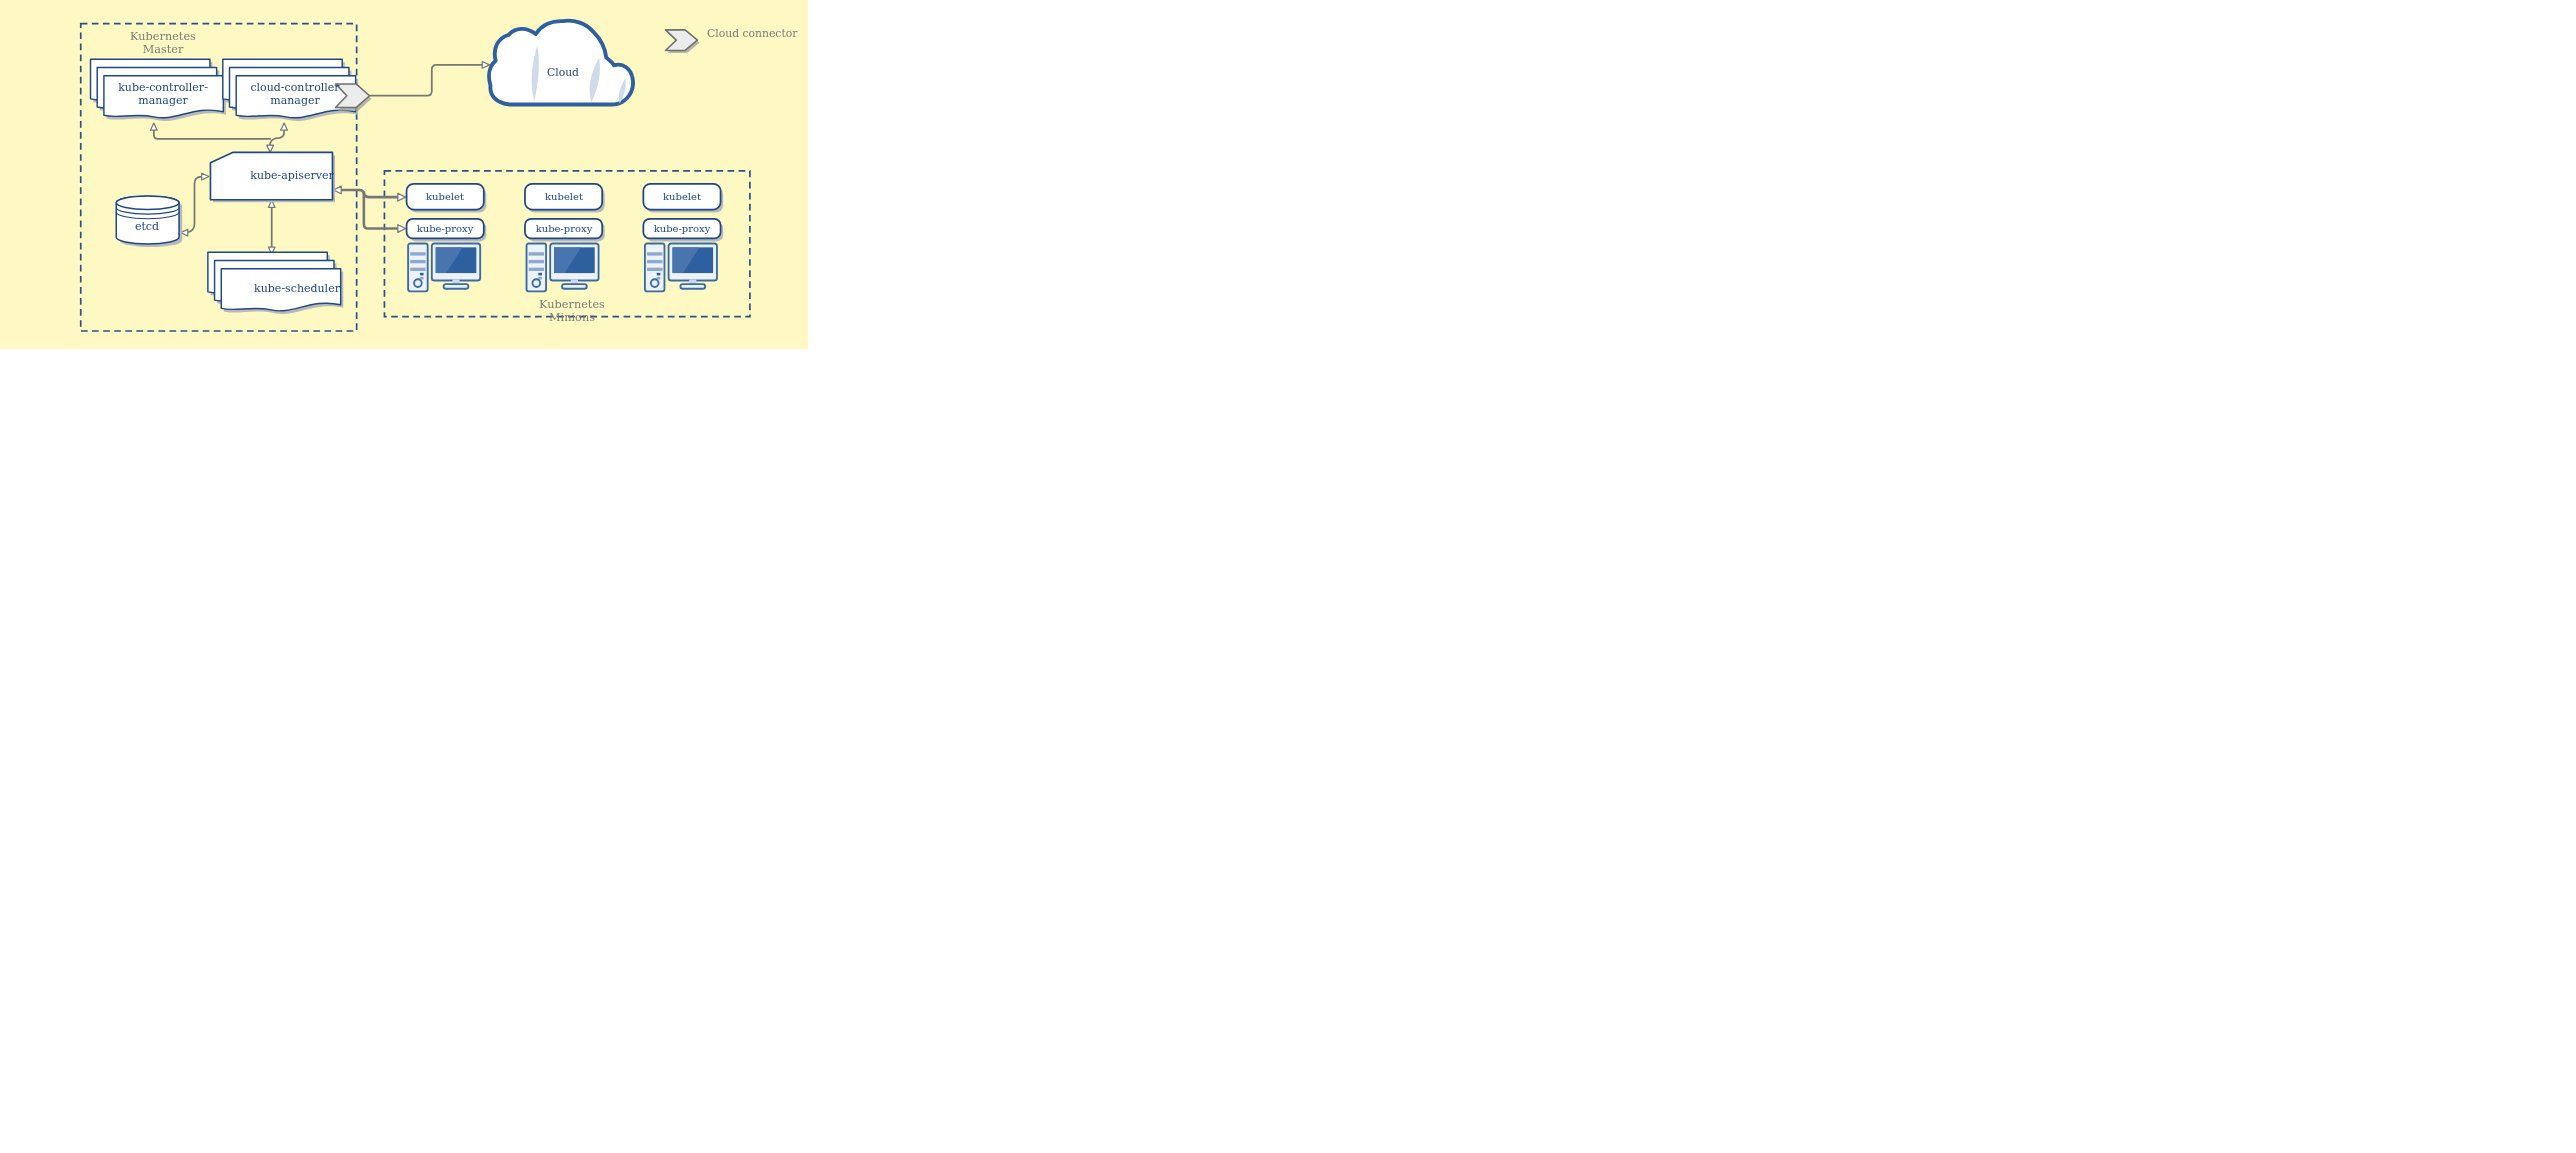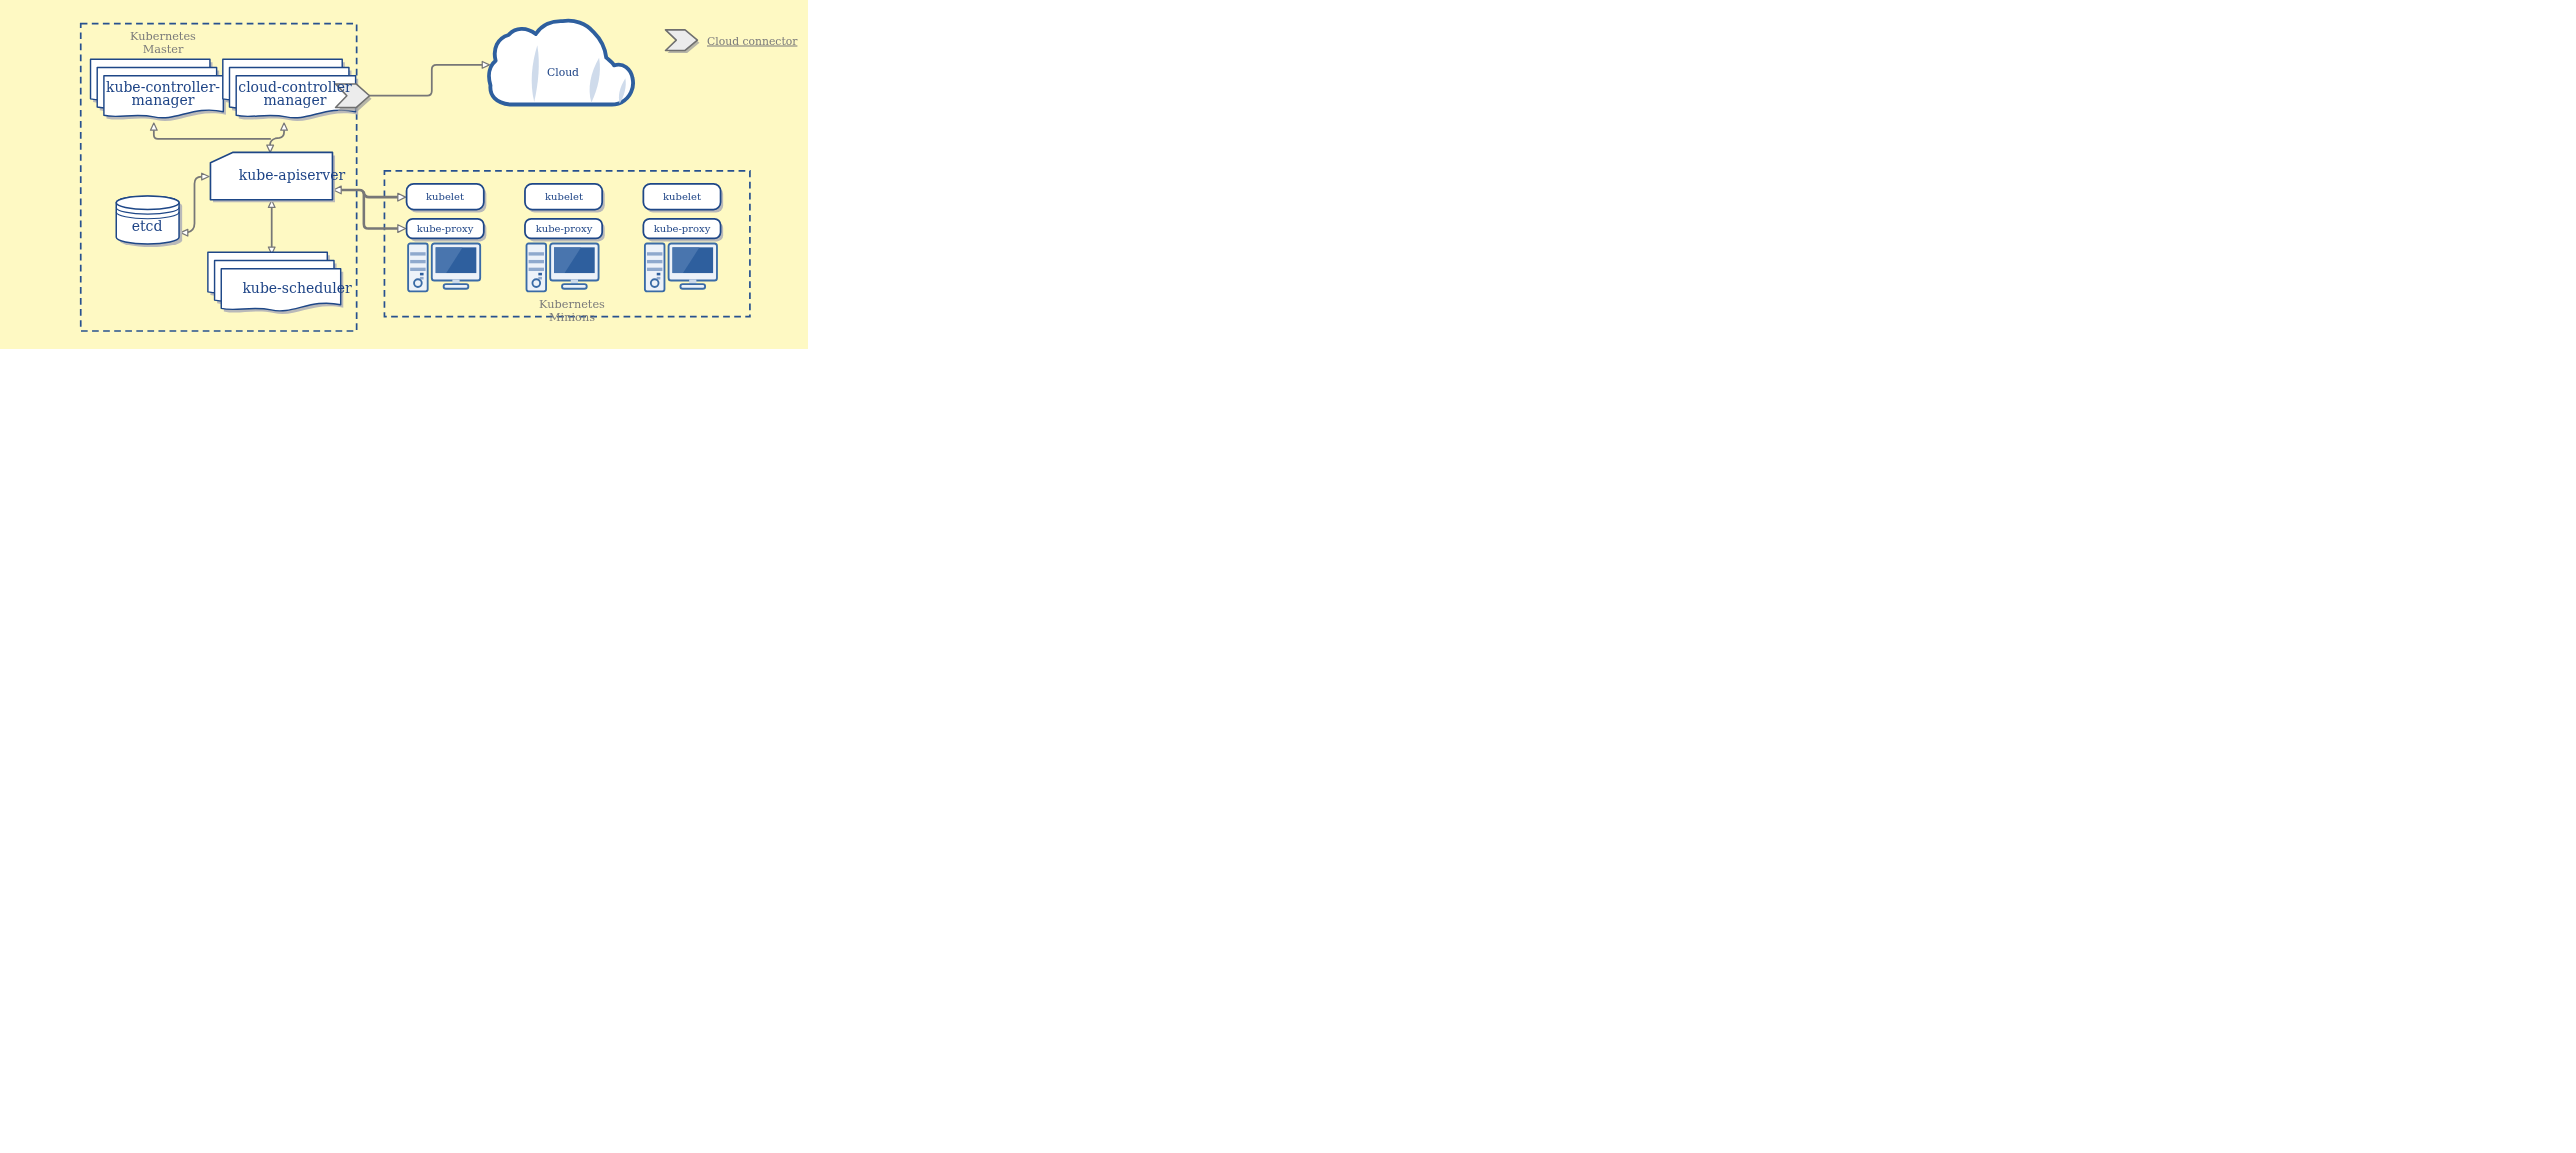--- a/index.html
+++ b/index.html
@@ -35,21 +35,21 @@
   .ah{fill:#ffffff;stroke:var(--arrow-gray);stroke-width:2.4;stroke-linejoin:round;}
   .cyl{fill:#ffffff;stroke:var(--diagram-blue);stroke-width:2.9;}
   .cyl-line{fill:none;stroke:var(--diagram-blue);stroke-width:2.2;}
   .cloud-line{fill:#ffffff;stroke:var(--screen-blue);stroke-width:7.5;stroke-linejoin:round;}
   .streak{fill:var(--streak-blue);stroke:none;}
   .chev{fill:var(--chevron-fill);stroke:var(--chevron-border);stroke-width:3;stroke-linejoin:round;}
   .chev-shadow{fill:#9f9f9f;opacity:.75;stroke:none;}
   .pc-part{fill:var(--icon-light);stroke:var(--icon-blue);stroke-width:3.6;stroke-linejoin:round;}
   .lbl{position:absolute;transform:translate(-50%,-50%);text-align:center;white-space:nowrap;}
   .lbl.gray{color:var(--gray-text);font-size:11.3px;line-height:13.4px;}
-  .lbl.node{color:var(--text-blue);font-size:14px;line-height:13.4px;}
+  .lbl.node{color:var(--text-blue);font-size:11px;line-height:13.4px;}
   .lbl.small{color:var(--text-blue);font-size:10px;line-height:11.3px;}
   .lbl.cloudlbl{color:var(--text-blue);font-size:10.8px;}
   .lbl.legend{transform:translate(0,-50%);color:var(--gray-text);font-size:10.8px;}
   .lbl span{display:block;}
 </style>
 </head>
 <body>
 
 <div class="canvas">
 
@@ -214,21 +214,21 @@
   </div>
 
   <div class="lbl node" style="left:272px;top:176px;margin-left:20px;">kube-apiserver</div>
 
   <div class="lbl node" style="left:147px;top:227px;">etcd</div>
 
   <div class="lbl node" style="left:281px;top:289px;padding-left:32px;">kube-scheduler</div>
 
   <div class="lbl cloudlbl" style="left:563px;top:72px;">Cloud</div>
 
-  <div class="lbl legend" style="left:707px;top:41px;text-decoration:underline;">Cloud connector</div>
+  <div class="lbl legend" style="left:707px;top:33px;">Cloud connector</div>
 
   <div class="lbl small" style="left:445px;top:197px;">kubelet</div>
   <div class="lbl small" style="left:445px;top:229px;">kube-proxy</div>
 
   <div class="lbl small" style="left:564px;top:197px;">kubelet</div>
   <div class="lbl small" style="left:564px;top:229px;">kube-proxy</div>
 
   <div class="lbl small" style="left:682px;top:197px;">kubelet</div>
   <div class="lbl small" style="left:682px;top:229px;">kube-proxy</div>
 

